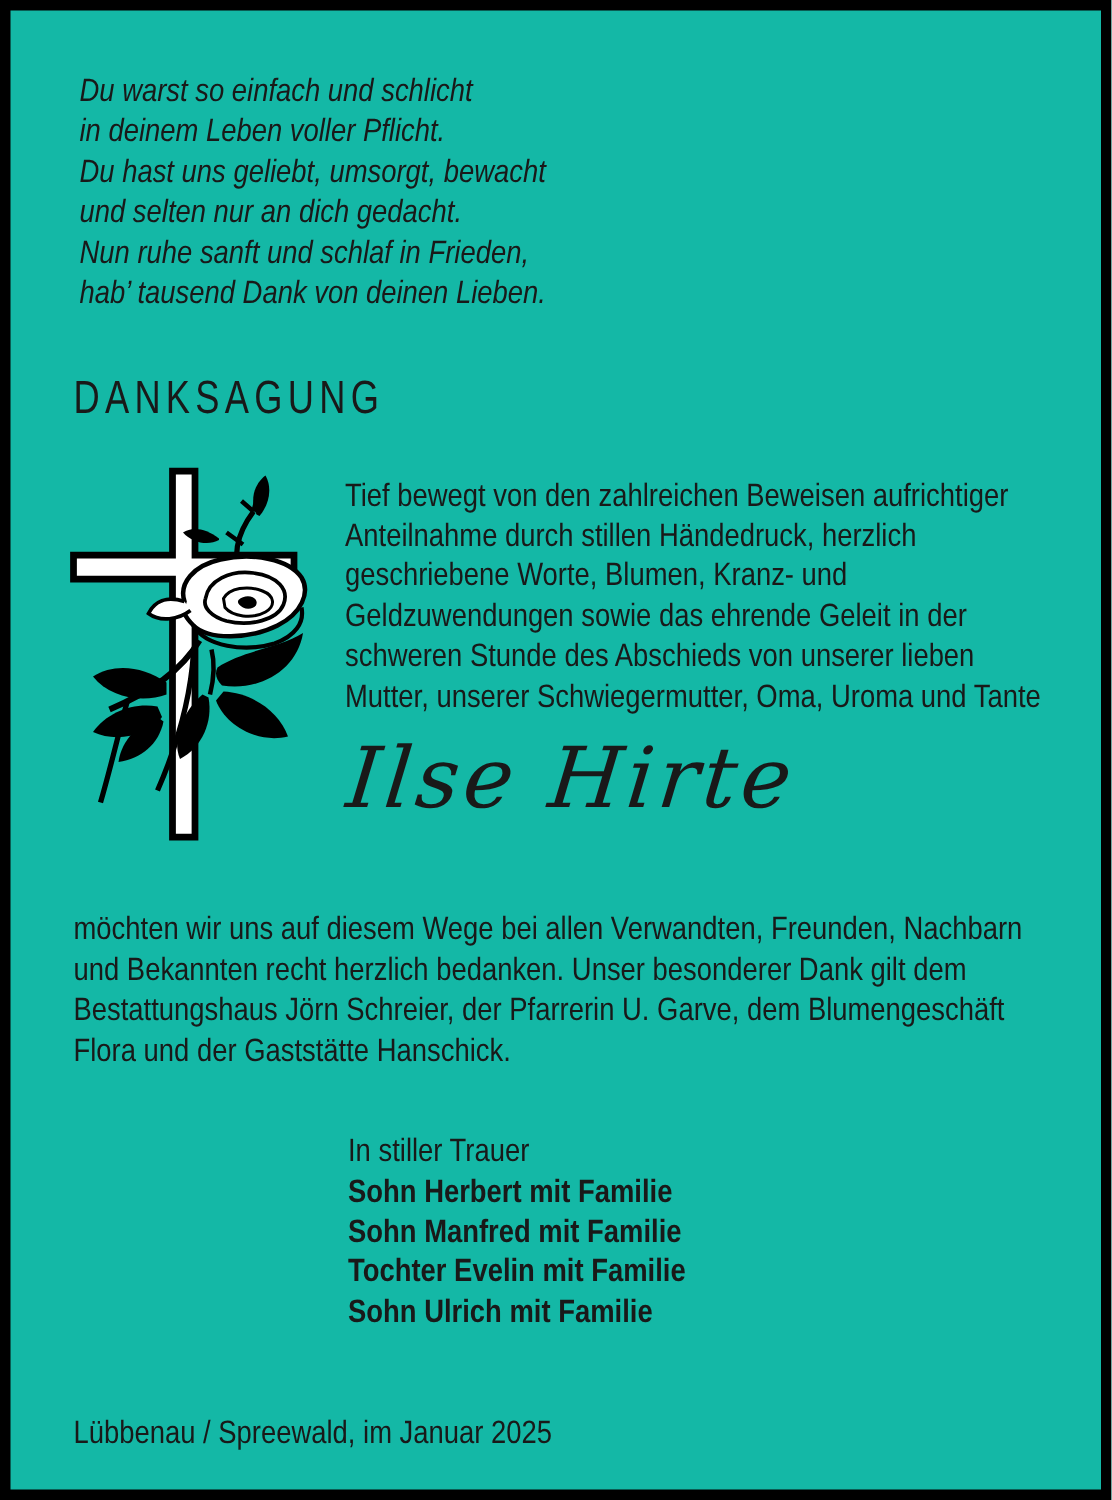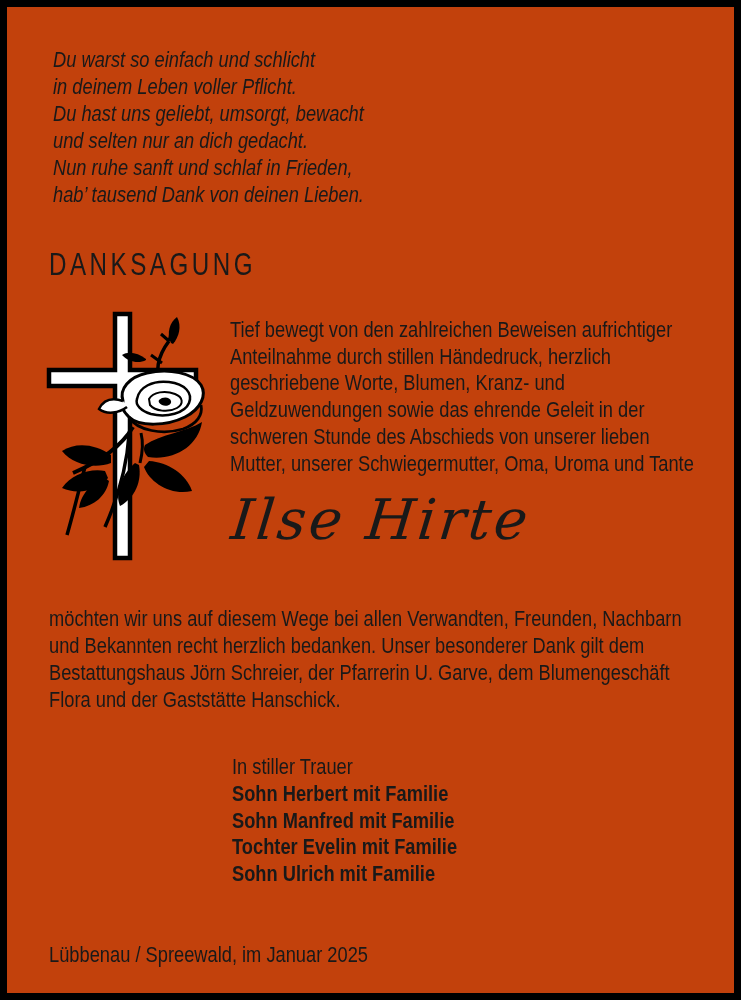--- a/index.html
+++ b/index.html
@@ -57,21 +57,21 @@
   }
   .mourner { font-weight:bold; }
   .dateline {
     position:absolute; left:42px; top:936px;
     font-size:21.5px; white-space:nowrap;
   }
 </style>
 </head>
 <body>
 
-<div class="page" style="color: rgb(25, 25, 25); border-color: rgb(0, 0, 0); background: #c2410c;">
+<div class="page" style="color: rgb(25, 25, 25); border-color: rgb(0, 0, 0); background: #14b8a6;">
 
   <div class="poem cond">
     <div class="line">Du warst so einfach und schlicht</div>
     <div class="line">in deinem Leben voller Pflicht.</div>
     <div class="line">Du hast uns geliebt, umsorgt, bewacht</div>
     <div class="line">und selten nur an dich gedacht.</div>
     <div class="line">Nun ruhe sanft und schlaf in Frieden,</div>
     <div class="line">hab’ tausend Dank von deinen Lieben.</div>
   </div>
 

